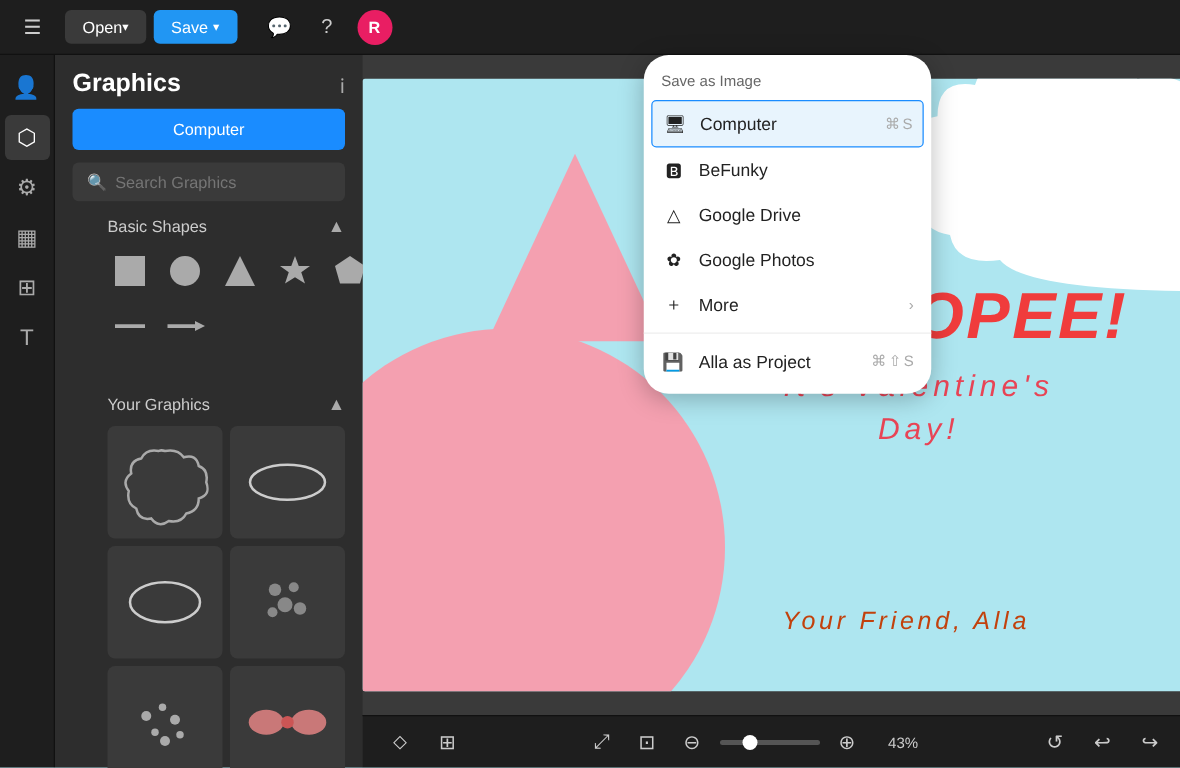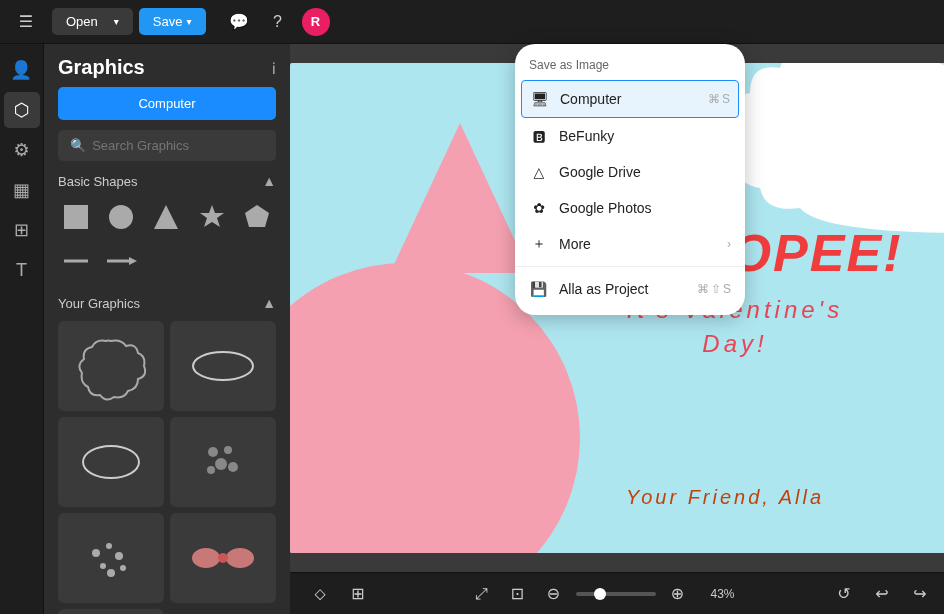--- a/index.html
+++ b/index.html
@@ -3,21 +3,21 @@
   <meta charset="utf-8">
   <style>
     * { margin: 0; padding: 0; box-sizing: border-box; }
     body { width: 944px; height: 614px; overflow: hidden; font-family: -apple-system, BlinkMacSystemFont, 'Segoe UI', sans-serif; background: #2b2b2b; display: flex; flex-direction: column; }
 
     
     .topbar { height: 44px; background: #1e1e1e; display: flex; align-items: center; padding: 0 12px; gap: 8px; flex-shrink: 0; border-bottom: 1px solid #111; }
     .topbar-menu-icon { color: #ccc; font-size: 18px; cursor: pointer; margin-right: 4px; }
     .app-title { color: #fff; font-size: 14px; font-weight: 500; flex: 1; }
     .topbar-actions { display: flex; align-items: center; gap: 6px; }
-    .btn-open { background: #3a3a3a; color: #fff; border: none; border-radius: 5px; padding: 6px 14px; font-size: 13px; cursor: pointer; display: flex; align-items: center; gap: 16px; }
+    .btn-open { background: #3a3a3a; color: #fff; border: none; border-radius: 5px; padding: 6px 14px; font-size: 13px; cursor: pointer; display: flex; align-items: center; gap: 0; }
     .btn-save { background: #2196f3; color: #fff; border: none; border-radius: 5px; padding: 6px 14px; font-size: 13px; cursor: pointer; display: flex; align-items: center; gap: 4px; font-weight: 500; }
     .dropdown-arrow { font-size: 10px; }
     .topbar-right { display: flex; align-items: center; gap: 10px; margin-left: 12px; }
     .icon-btn { background: none; border: none; color: #ccc; font-size: 16px; cursor: pointer; width: 28px; height: 28px; display: flex; align-items: center; justify-content: center; border-radius: 4px; }
     .avatar { width: 28px; height: 28px; background: #e91e63; border-radius: 50%; display: flex; align-items: center; justify-content: center; color: #fff; font-size: 13px; font-weight: 600; cursor: pointer; }
 
     
     .main { display: flex; flex: 1; overflow: hidden; }
 
     
@@ -39,22 +39,22 @@
     .section-header { display: flex; align-items: center; justify-content: space-between; margin-bottom: 10px; }
     .section-title { color: #ccc; font-size: 13px; font-weight: 500; }
     .collapse-btn { background: none; border: none; color: #aaa; cursor: pointer; font-size: 14px; }
 
     .shapes-grid { display: grid; grid-template-columns: repeat(5, 1fr); gap: 8px; margin-bottom: 8px; }
     .shape-item { width: 36px; height: 36px; display: flex; align-items: center; justify-content: center; cursor: pointer; }
 
     .graphics-grid { display: grid; grid-template-columns: repeat(2, 1fr); gap: 6px; padding: 0 14px; overflow-y: auto; }
     .graphics-item { background: #3a3a3a; border-radius: 6px; height: 90px; display: flex; align-items: center; justify-content: center; cursor: pointer; overflow: hidden; }
 
-    .panel-scroll { overflow-y: auto; flex: 1; }
-    .your-graphics-header { display: flex; align-items: center; justify-content: space-between; padding: 0 14px 10px; }
+    .panel-scroll { overflow-y: auto; flex: 1; padding-left: 28px; }
+    .your-graphics-header { display: flex; align-items: center; justify-content: space-between; padding: 0 14px 10px; margin-top: 20px; }
     .your-graphics-title { color: #ccc; font-size: 13px; font-weight: 500; }
 
     
     .canvas-area { flex: 1; background: #3a3a3a; display: flex; flex-direction: column; position: relative; }
     .canvas-wrapper { flex: 1; display: flex; align-items: center; justify-content: center; overflow: hidden; position: relative; }
     .canvas { width: 660px; height: 490px; background: #aee6f0; position: relative; overflow: hidden; border-radius: 2px; }
 
     
     .bottombar { height: 42px; background: #1e1e1e; border-top: 1px solid #111; display: flex; align-items: center; justify-content: space-between; padding: 0 16px; flex-shrink: 0; }
     .bottombar-left { display: flex; align-items: center; gap: 10px; }

